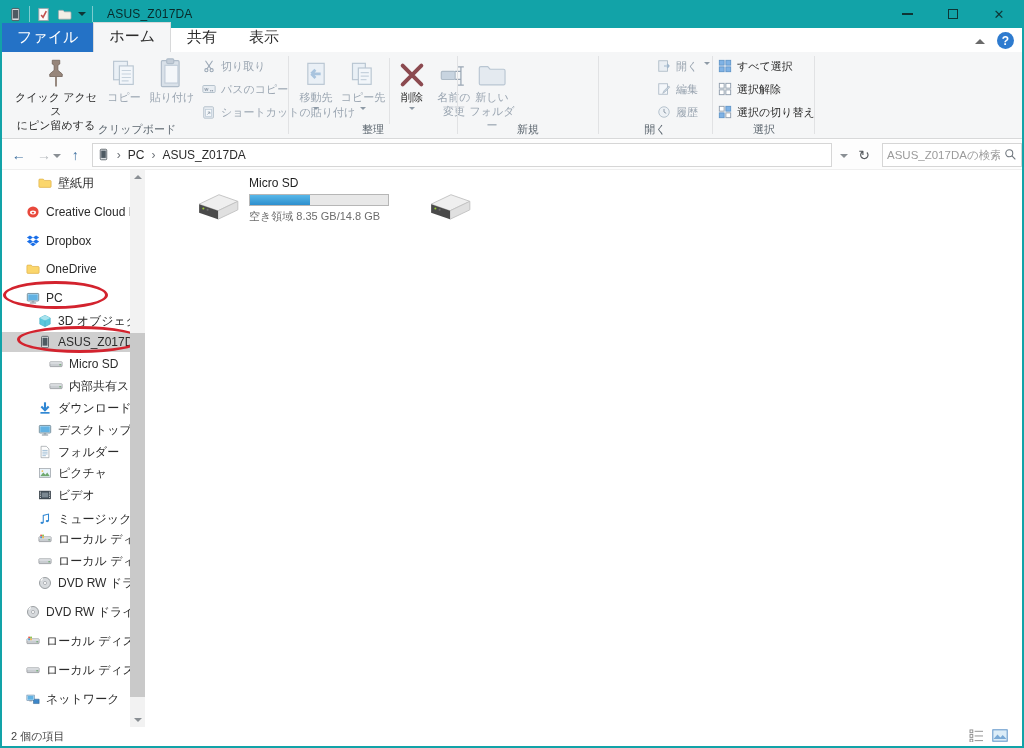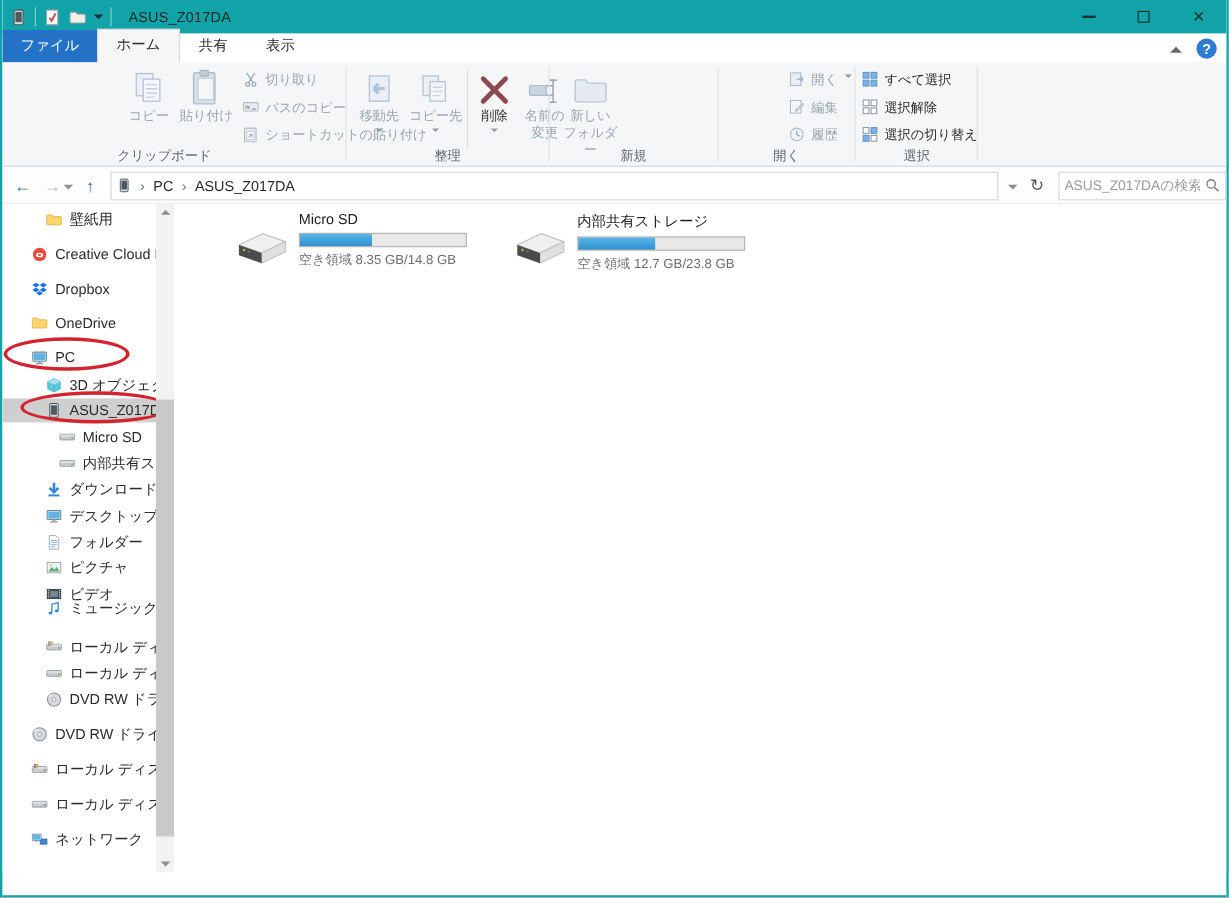--- a/index.html
+++ b/index.html
@@ -17,21 +17,21 @@
   .qat .qcaret{width:0;height:0;border:4px solid transparent;border-top-color:#0E3535;margin-top:4px}
   .wtitle{margin-left:14px;color:#082A2A;letter-spacing:.2px}
   .wcontrols{margin-left:auto;display:flex;height:100%}
   .wbtn{width:46px;height:100%;display:flex;align-items:center;justify-content:center;color:#0E3535}
   .wbtn .minglyph{width:11px;height:1.6px;background:#0E3535}
   .wbtn .maxglyph{width:10px;height:10px;border:1.5px solid #0E3535}
   .wbtn.close::after{content:"✕";font-size:13px}
 
   
   .tabrow{position:absolute;left:0;top:28px;width:100%;height:24px;background:#fff;display:flex;align-items:flex-end}
-  .tab{padding:4px 16px 5px 16px;font-size:12px;color:#2B2B2B}
+  .tab{padding:4px 16px 5px 16px;font-size:15px;color:#2B2B2B}
   .tab.filetab{background:#2472C6;color:#fff;padding:5px 15px}
   .tab.active{background:#F5F6F7;border:1px solid #D8D9DA;border-bottom:none;padding:4px 15px 6px 15px}
   .ribbonhelp{position:absolute;right:8px;top:32px;display:flex;align-items:center;gap:12px}
   .collapse-chevron{width:0;height:0;border:5px solid transparent;border-bottom-color:#6A6A6A;margin-bottom:3px}
   .helpbtn{width:17px;height:17px;border-radius:50%;background:#2E7BCF;color:#fff;font-size:12px;
            display:flex;align-items:center;justify-content:center;font-weight:bold}
   .helpbtn::after{content:"?"}
 
   
   .ribbon{position:absolute;left:0;top:52px;width:100%;height:87px;background:#F5F6F7;border-bottom:1px solid #D8D9DA;font-size:11px}
@@ -149,20 +149,30 @@
     <div class="tab">表示</div>
   </div>
   <div class="ribbonhelp">
     <span class="collapse-chevron"></span>
     <span class="helpbtn"></span>
   </div>
 
   <div class="ribbon">
 
     <div class="rgroup" style="left:0;width:286px">
+      <div class="bigbtn dark" style="left:8px;width:92px">
+        <span class="bicon">
+          <svg width="26" height="30" viewBox="0 0 20 24">
+              <path d="M7 1h6v3l-1.5 1v4L15 12v2H5v-2l3.5-3V5L7 4z" fill="#97867B" stroke="#6E5F55" stroke-width=".6"></path>
+              <rect x="9.3" y="14" width="1.4" height="8" fill="#8A7A70"></rect>
+            </svg>
+        </span>
+        <span class="bl">クイック アクセス</span>
+        <span class="bl">にピン留めする</span>
+      </div>
       <div class="bigbtn" style="left:102px;width:40px">
         <span class="bicon">
           <svg width="28" height="30" viewBox="0 0 24 26">
               <rect x="3" y="2" width="12" height="16" fill="#EAF0F6" stroke="#B9C6D2"></rect>
               <rect x="8" y="6" width="12" height="16" fill="#F2F6FA" stroke="#B9C6D2"></rect>
               <path d="M10 10h8M10 13h8M10 16h8M10 19h6" stroke="#C6D2DD"></path>
             </svg>
         </span>
         <span class="bl">コピー</span>
       </div>
@@ -535,21 +545,21 @@
                 <rect x="12.7" y="4.3" width="1" height="1"></rect>
                 <rect x="12.7" y="6.3" width="1" height="1"></rect>
                 <rect x="12.7" y="8.3" width="1" height="1"></rect>
                 <rect x="12.7" y="10.3" width="1" height="1"></rect>
               </g>
             </svg>
           </span>
         <span>ビデオ</span>
       </div>
 
-      <div class="side-item l2" style="top:327px">
+      <div class="side-item l2" style="top:339px">
         <span class="si">
             <svg width="14" height="14" viewBox="0 0 16 16">
               <path d="M6 12.2V4l6-1.6v7.8" stroke="#2E86D3" stroke-width="1.2" fill="none"></path>
               <ellipse cx="4.6" cy="12.4" rx="1.8" ry="1.3" fill="#2E86D3"></ellipse>
               <ellipse cx="10.6" cy="10.4" rx="1.8" ry="1.3" fill="#2E86D3"></ellipse>
             </svg>
           </span>
         <span>ミュージック</span>
       </div>
 
@@ -675,26 +685,40 @@
       <div class="tile" style="left:282px">
         <span class="ticon">
           <svg width="46" height="34" viewBox="0 0 48 36">
               <polygon points="4,15 25,5 45,12 24,22" fill="#EFEFEF" stroke="#C2C2C2"></polygon>
               <polygon points="24,22 45,12 45,21 24,31" fill="#E0E0E0" stroke="#C2C2C2"></polygon>
               <polygon points="4,15 24,22 24,31 4,24" fill="#4A4A4A"></polygon>
               <circle cx="8.5" cy="19.5" r="1.1" fill="#9ACD32"></circle>
               <circle cx="13" cy="21" r="1.1" fill="#6E6E6E"></circle>
             </svg>
         </span>
-        <div class="tcol">
-          <span class="tname">内部共有ストレージ</span>
-          <div class="usagebar">
-              <div class="usagefill" style="width: 46.6%;"></div>
-            </div>
-          <span class="tfree">空き領域 12.7 GB/23.8 GB</span>
-        </div>
       </div>
     </div>
   </div>
 
+  <div class="statusbar">
+    <span class="scount">2 個の項目</span>
+    <div class="viewicons">
+      <span>
+        <svg width="15" height="13" viewBox="0 0 16 14">
+            <rect x="1" y="1" width="3" height="3" fill="none" stroke="#8C8C8C"></rect>
+            <path d="M6 2.5h9" stroke="#8C8C8C"></path>
+            <rect x="1" y="6" width="3" height="3" fill="none" stroke="#8C8C8C"></rect>
+            <path d="M6 7.5h9" stroke="#8C8C8C"></path>
+            <rect x="1" y="11" width="3" height="3" fill="none" stroke="#8C8C8C"></rect>
+            <path d="M6 12.5h9" stroke="#8C8C8C"></path>
+          </svg>
+      </span>
+      <span>
+        <svg width="16" height="13" viewBox="0 0 16 13">
+            <rect x=".8" y=".8" width="14.4" height="11.4" fill="#DCEDF8" stroke="#5E94C8"></rect>
+            <path d="M1.5 10 5.5 5.5l3 3 2.2-2.5 3.8 4z" fill="#79A9D6"></path>
+          </svg>
+      </span>
+    </div>
+  </div>
   <div class="tealband"></div>
 
 </div>
 
 </body></html>

